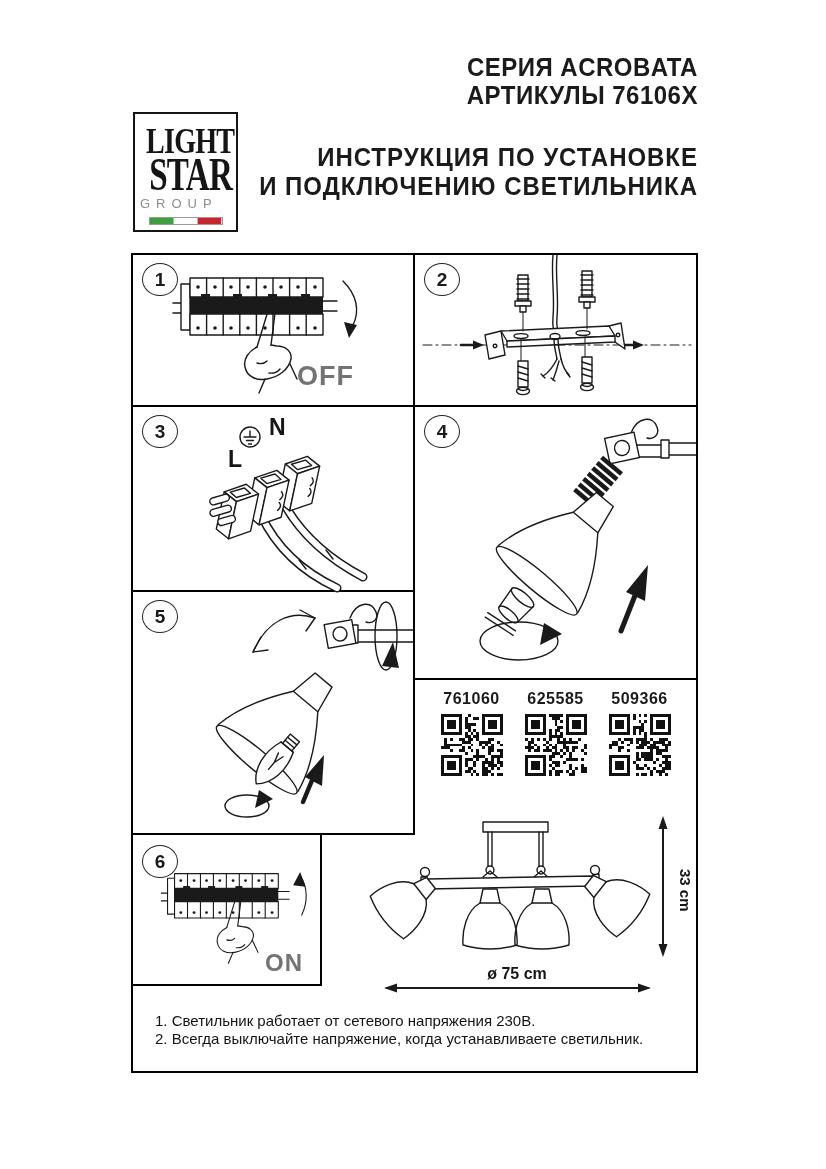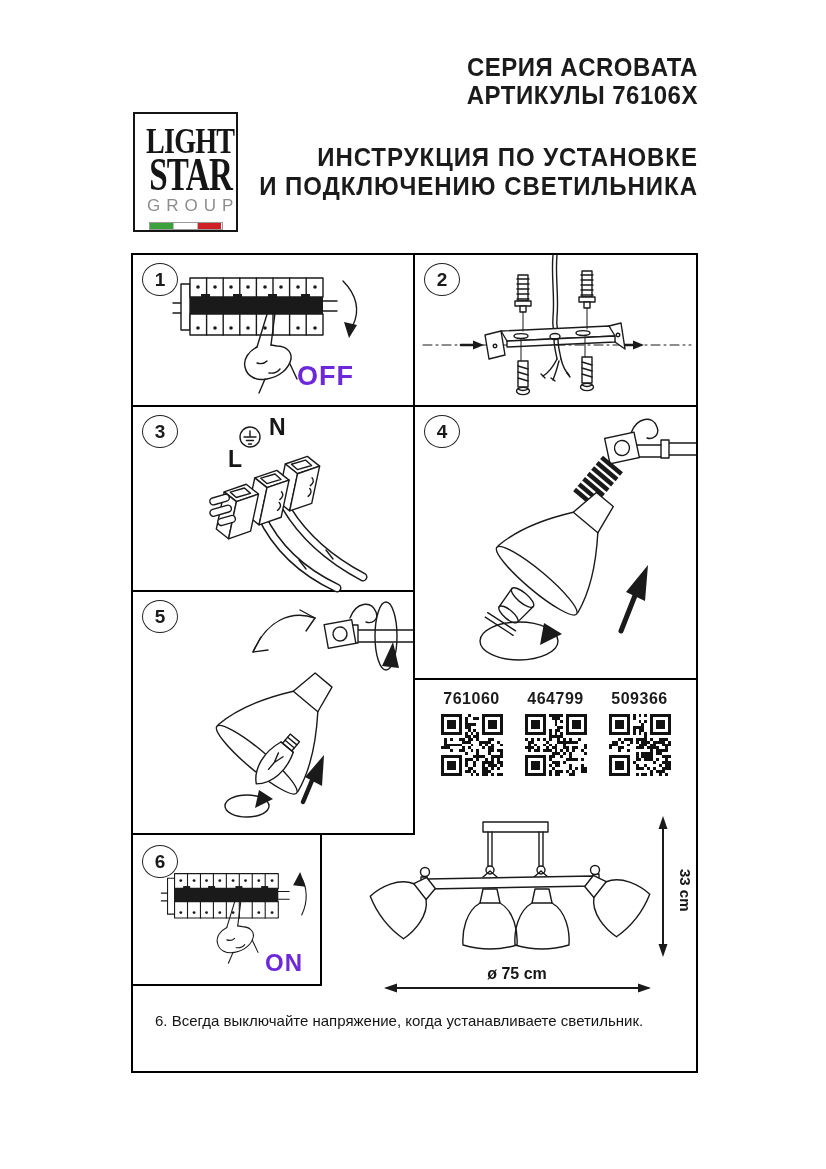--- a/index.html
+++ b/index.html
@@ -5,37 +5,37 @@
   html,body{margin:0;padding:0;background:#e8e8e8;}
   .page{position:relative;width:826px;height:1169px;background:#ffffff;margin:0 auto;
         font-family:"Liberation Sans",sans-serif;color:#1b1b1b;overflow:hidden;}
   
   .logo-box{position:absolute;left:133px;top:68px;width:101px;height:116px;
             border:2px solid #151515;background:#fff;margin-top:44px;}
   .logo-light{margin-top:12px;font-family:"Liberation Serif",serif;font-weight:bold;
               font-size:36px;line-height:30px;letter-spacing:-1px;transform:scaleX(.78);color:#151515;}
   .logo-star{font-family:"Liberation Serif",serif;font-weight:bold;font-size:46px;line-height:38px;
              letter-spacing:-1px;transform:scaleX(.72);color:#151515;}
-  .logo-group{margin-top:2px;font-size:17px;letter-spacing:6px;padding-left:12px;color:#8d8d8d;}
+  .logo-group{margin-top:2px;font-size:13px;letter-spacing:6px;padding-left:5px;color:#8d8d8d;}
   .logo-flag{width:74px;height:8px;margin:6px auto 0;display:flex;border:1px solid #9a9a9a;box-sizing:border-box;}
   .logo-flag .seg{flex:1;}
   .logo-flag .seg.mid{border-left:1px solid #bbb;border-right:1px solid #bbb;background:#fff;}
   
   .header-text{position:absolute;right:128px;top:53px;text-align:right;font-weight:bold;
                transform:scaleX(.96);transform-origin:right top;}
   .ht-series{font-size:25px;line-height:28px;letter-spacing:.5px;}
   .ht-instr{margin-top:34px;font-size:25px;line-height:29px;letter-spacing:1px;}
   
   .sheet{position:absolute;left:131px;top:253px;width:563px;height:816px;border:2px solid #000;background:#fff;}
   .ln{position:absolute;background:#000;}
   .panel{position:absolute;}
   .badge{position:absolute;left:9px;top:8px;width:34px;height:31px;border:1.6px solid #222;
          border-radius:50%;display:flex;align-items:center;justify-content:center;
          font-size:19px;font-weight:bold;background:#fff;z-index:3;}
-  .switch-label{position:absolute;font-size:27px;font-weight:600;letter-spacing:1px;color:#6d28d9;}
+  .switch-label{position:absolute;font-size:27px;font-weight:600;letter-spacing:1px;color:#737373;}
   
   .qr-row{position:absolute;left:282px;top:425px;width:281px;height:153px;display:flex;
           justify-content:center;gap:22px;padding-top:10px;box-sizing:border-box;}
   .qr-item{width:62px;text-align:center;}
   .qr-label{font-size:16px;font-weight:bold;letter-spacing:.5px;margin-bottom:6px;}
   svg.qr{width:62px;height:62px;shape-rendering:crispEdges;display:block;}
   svg.qr rect{fill:#111;}
   
   .notes{position:absolute;left:22px;top:757px;width:532px;font-size:15px;line-height:18px;color:#141414;}
   
@@ -588,21 +588,21 @@
             <rect x="0" y="20" width="1" height="1"></rect>
             <rect x="1" y="20" width="1" height="1"></rect>
             <rect x="2" y="20" width="1" height="1"></rect>
             <rect x="3" y="20" width="1" height="1"></rect>
             <rect x="4" y="20" width="1" height="1"></rect>
             <rect x="5" y="20" width="1" height="1"></rect>
             <rect x="6" y="20" width="1" height="1"></rect>
           </svg>
       </div>
       <div class="qr-item">
-        <div class="qr-label">464799</div>
+        <div class="qr-label">625585</div>
         <svg class="qr" viewBox="0 0 21 21">
             <rect x="8" y="0" width="1" height="1"></rect>
             <rect x="9" y="0" width="1" height="1"></rect>
             <rect x="10" y="0" width="1" height="1"></rect>
             <rect x="11" y="0" width="1" height="1"></rect>
             <rect x="12" y="0" width="1" height="1"></rect>
             <rect x="9" y="1" width="1" height="1"></rect>
             <rect x="10" y="1" width="1" height="1"></rect>
             <rect x="11" y="1" width="1" height="1"></rect>
             <rect x="10" y="2" width="1" height="1"></rect>
@@ -1146,17 +1146,18 @@
           <path d="M32,181 H293" stroke-width="2"></path>
           <polygon class="f" points="42,176.5 29,181 42,185.5"></polygon>
           <polygon class="f" points="283,176.5 296,181 283,185.5"></polygon>
         </g>
       </g>
       <text class="dim" transform="translate(325,62) rotate(90)" font-size="15">33 cm</text>
       <text class="dim" x="162" y="172" font-size="16" text-anchor="middle">ø 75 cm</text>
     </svg>
 
     <div class="notes">
-      <div>6. Всегда выключайте напряжение, когда устанавливаете светильник.</div>
+      <div>1. Светильник работает от сетевого напряжения 230В.</div>
+      <div>2. Всегда выключайте напряжение, когда устанавливаете светильник.</div>
     </div>
 
   </div>
 </div>
 
 </body></html>

